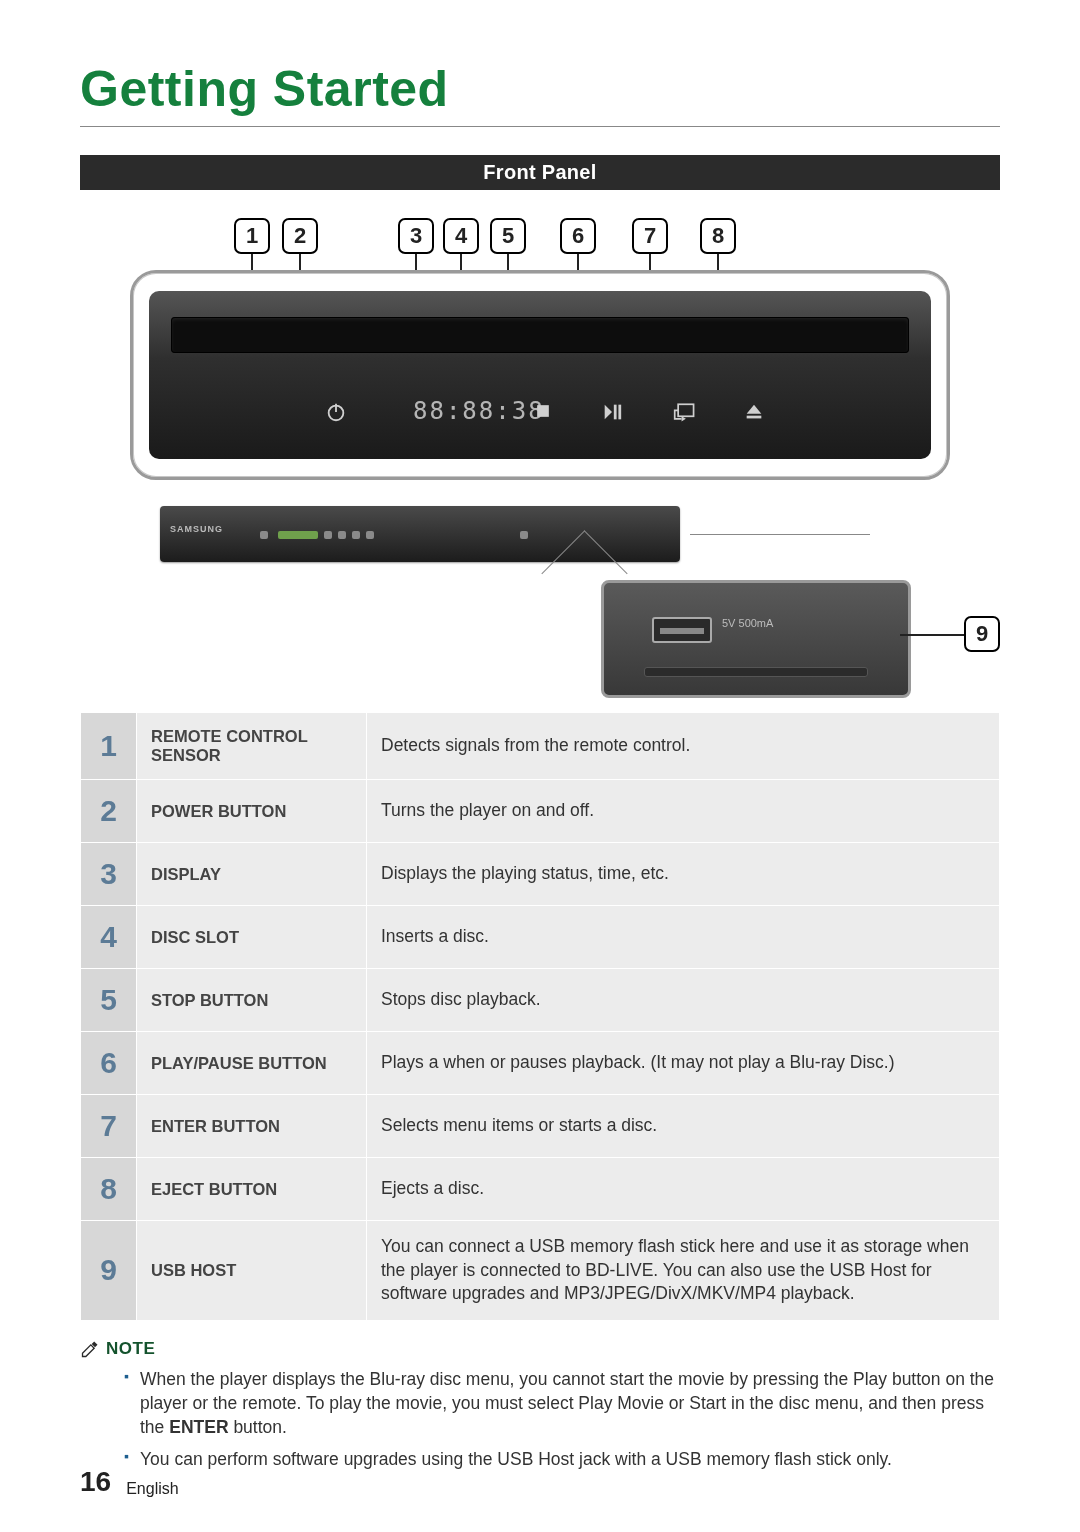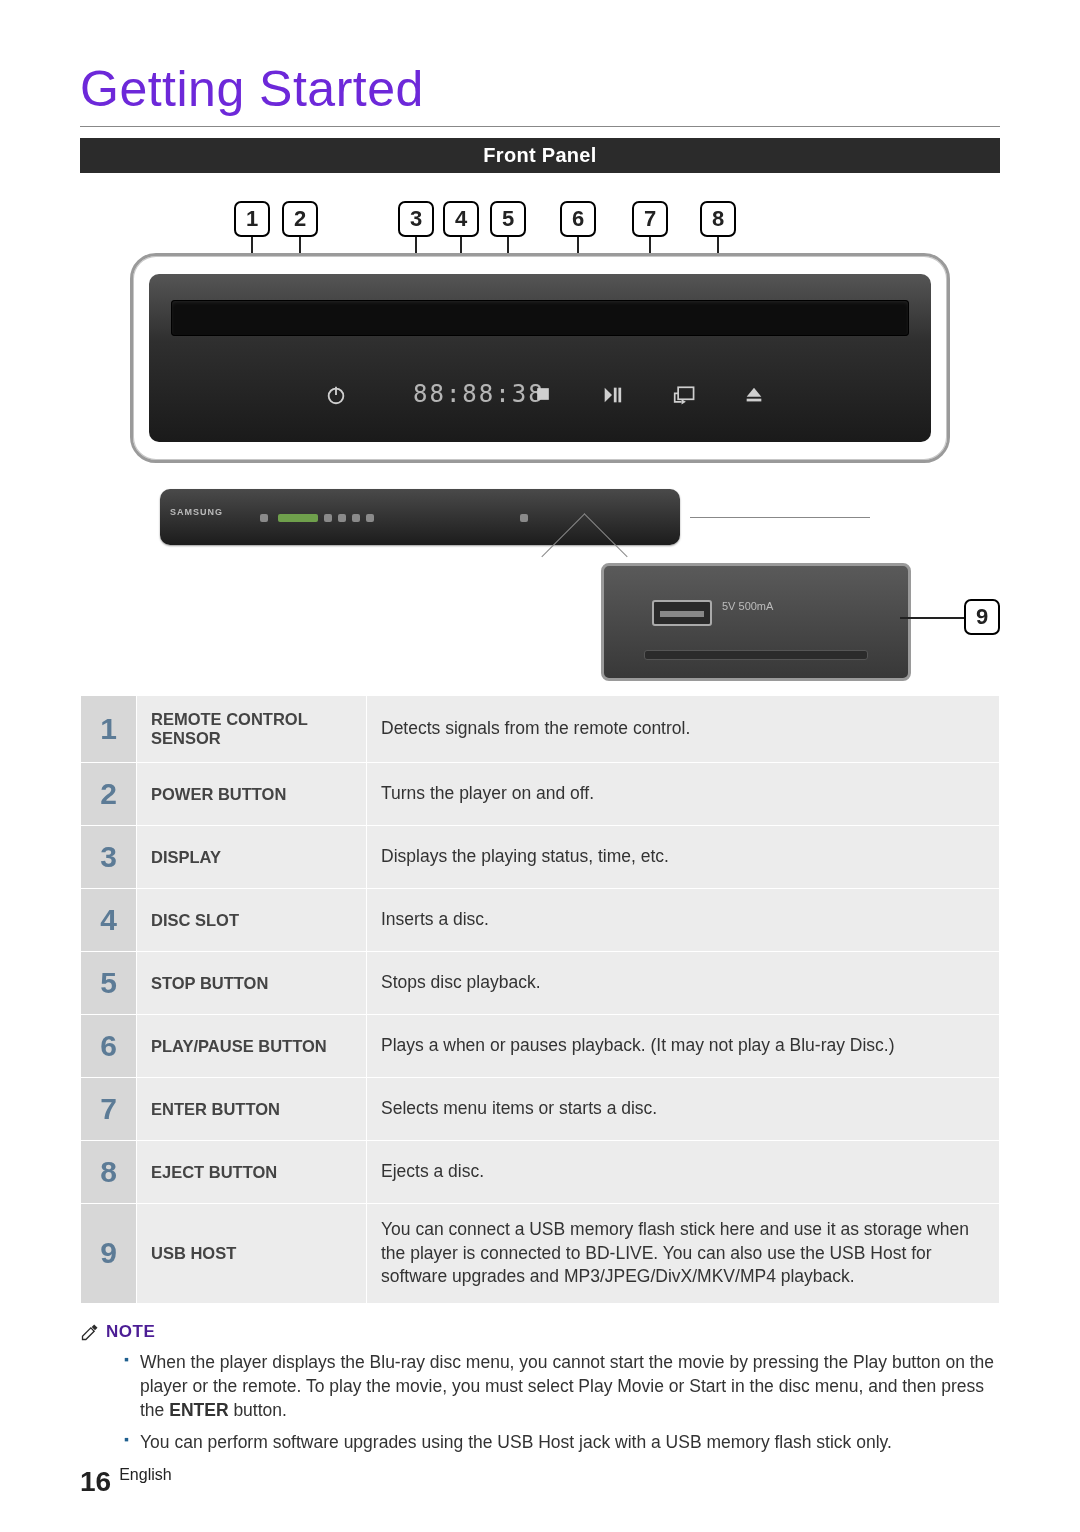--- a/index.html
+++ b/index.html
@@ -8,27 +8,27 @@
     background: #fff;
     width: 1080px;
     height: 1532px;
     position: relative;
     color: #222;
   }
   .page {
     padding: 60px 80px 20px 80px;
   }
   h1.page-title {
-    font-weight: 400;
+    font-weight: 700;
     font-size: 50px;
     letter-spacing: 0.5px;
-    color: #6d28d9;
+    color: #15803d;
     border-bottom: 1px solid #888;
     padding-bottom: 8px;
-    margin-bottom: 11px;
+    margin-bottom: 28px;
   }
   .section-bar {
     background: #2b2b2b;
     color: #fff;
     text-align: center;
     font-weight: 700;
     font-size: 20px;
     padding: 6px 0;
     letter-spacing: 0.3px;
   }
@@ -115,21 +115,21 @@
     margin-left:16px;
   }
 
   .detail-device {
     position: absolute;
     top: 316px;
     left: 80px;
     width: 520px;
     height: 56px;
     background: linear-gradient(#4a4a4a,#1c1c1c);
-    border-radius: 10px;
+    border-radius: 4px;
     box-shadow: 0 1px 2px rgba(0,0,0,0.4);
   }
   .detail-device::after{
     content:"";
     position:absolute;
     right:-190px;
     width:180px;
     top:50%;
     border-top:1px solid #888;
   }
@@ -233,21 +233,21 @@
     font-size: 17.5px;
     line-height: 1.35;
   }
 
   
   .note-block { margin-top: 18px; }
   .note-head {
     display:flex; align-items:center; gap:6px;
     font-weight:800; letter-spacing:0.5px;
     font-size: 17px;
-    color:#4c1d95;
+    color:#14532d;
   }
   .note-head .pencil{
     display:inline-flex;
   }
   .note-list {
     list-style: none;
     padding-left: 44px;
     margin-top: 8px;
   }
   .note-list li {
@@ -265,22 +265,22 @@
     top: 0;
     color: #1f5f8f;
     font-size: 14px;
   }
 
   .footer {
     position:absolute;
     left: 80px;
     bottom: 34px;
     display:flex;
-    align-items:flex-start;
-    gap:8px;
+    align-items:flex-end;
+    gap:15px;
   }
   .footer .pg { font-size: 28px; font-weight: 900; }
   .footer .lang { font-size: 16px; }
 </style>
 </head>
 <body>
 
 <div class="page">
   <h1 class="page-title">Getting Started</h1>
 

